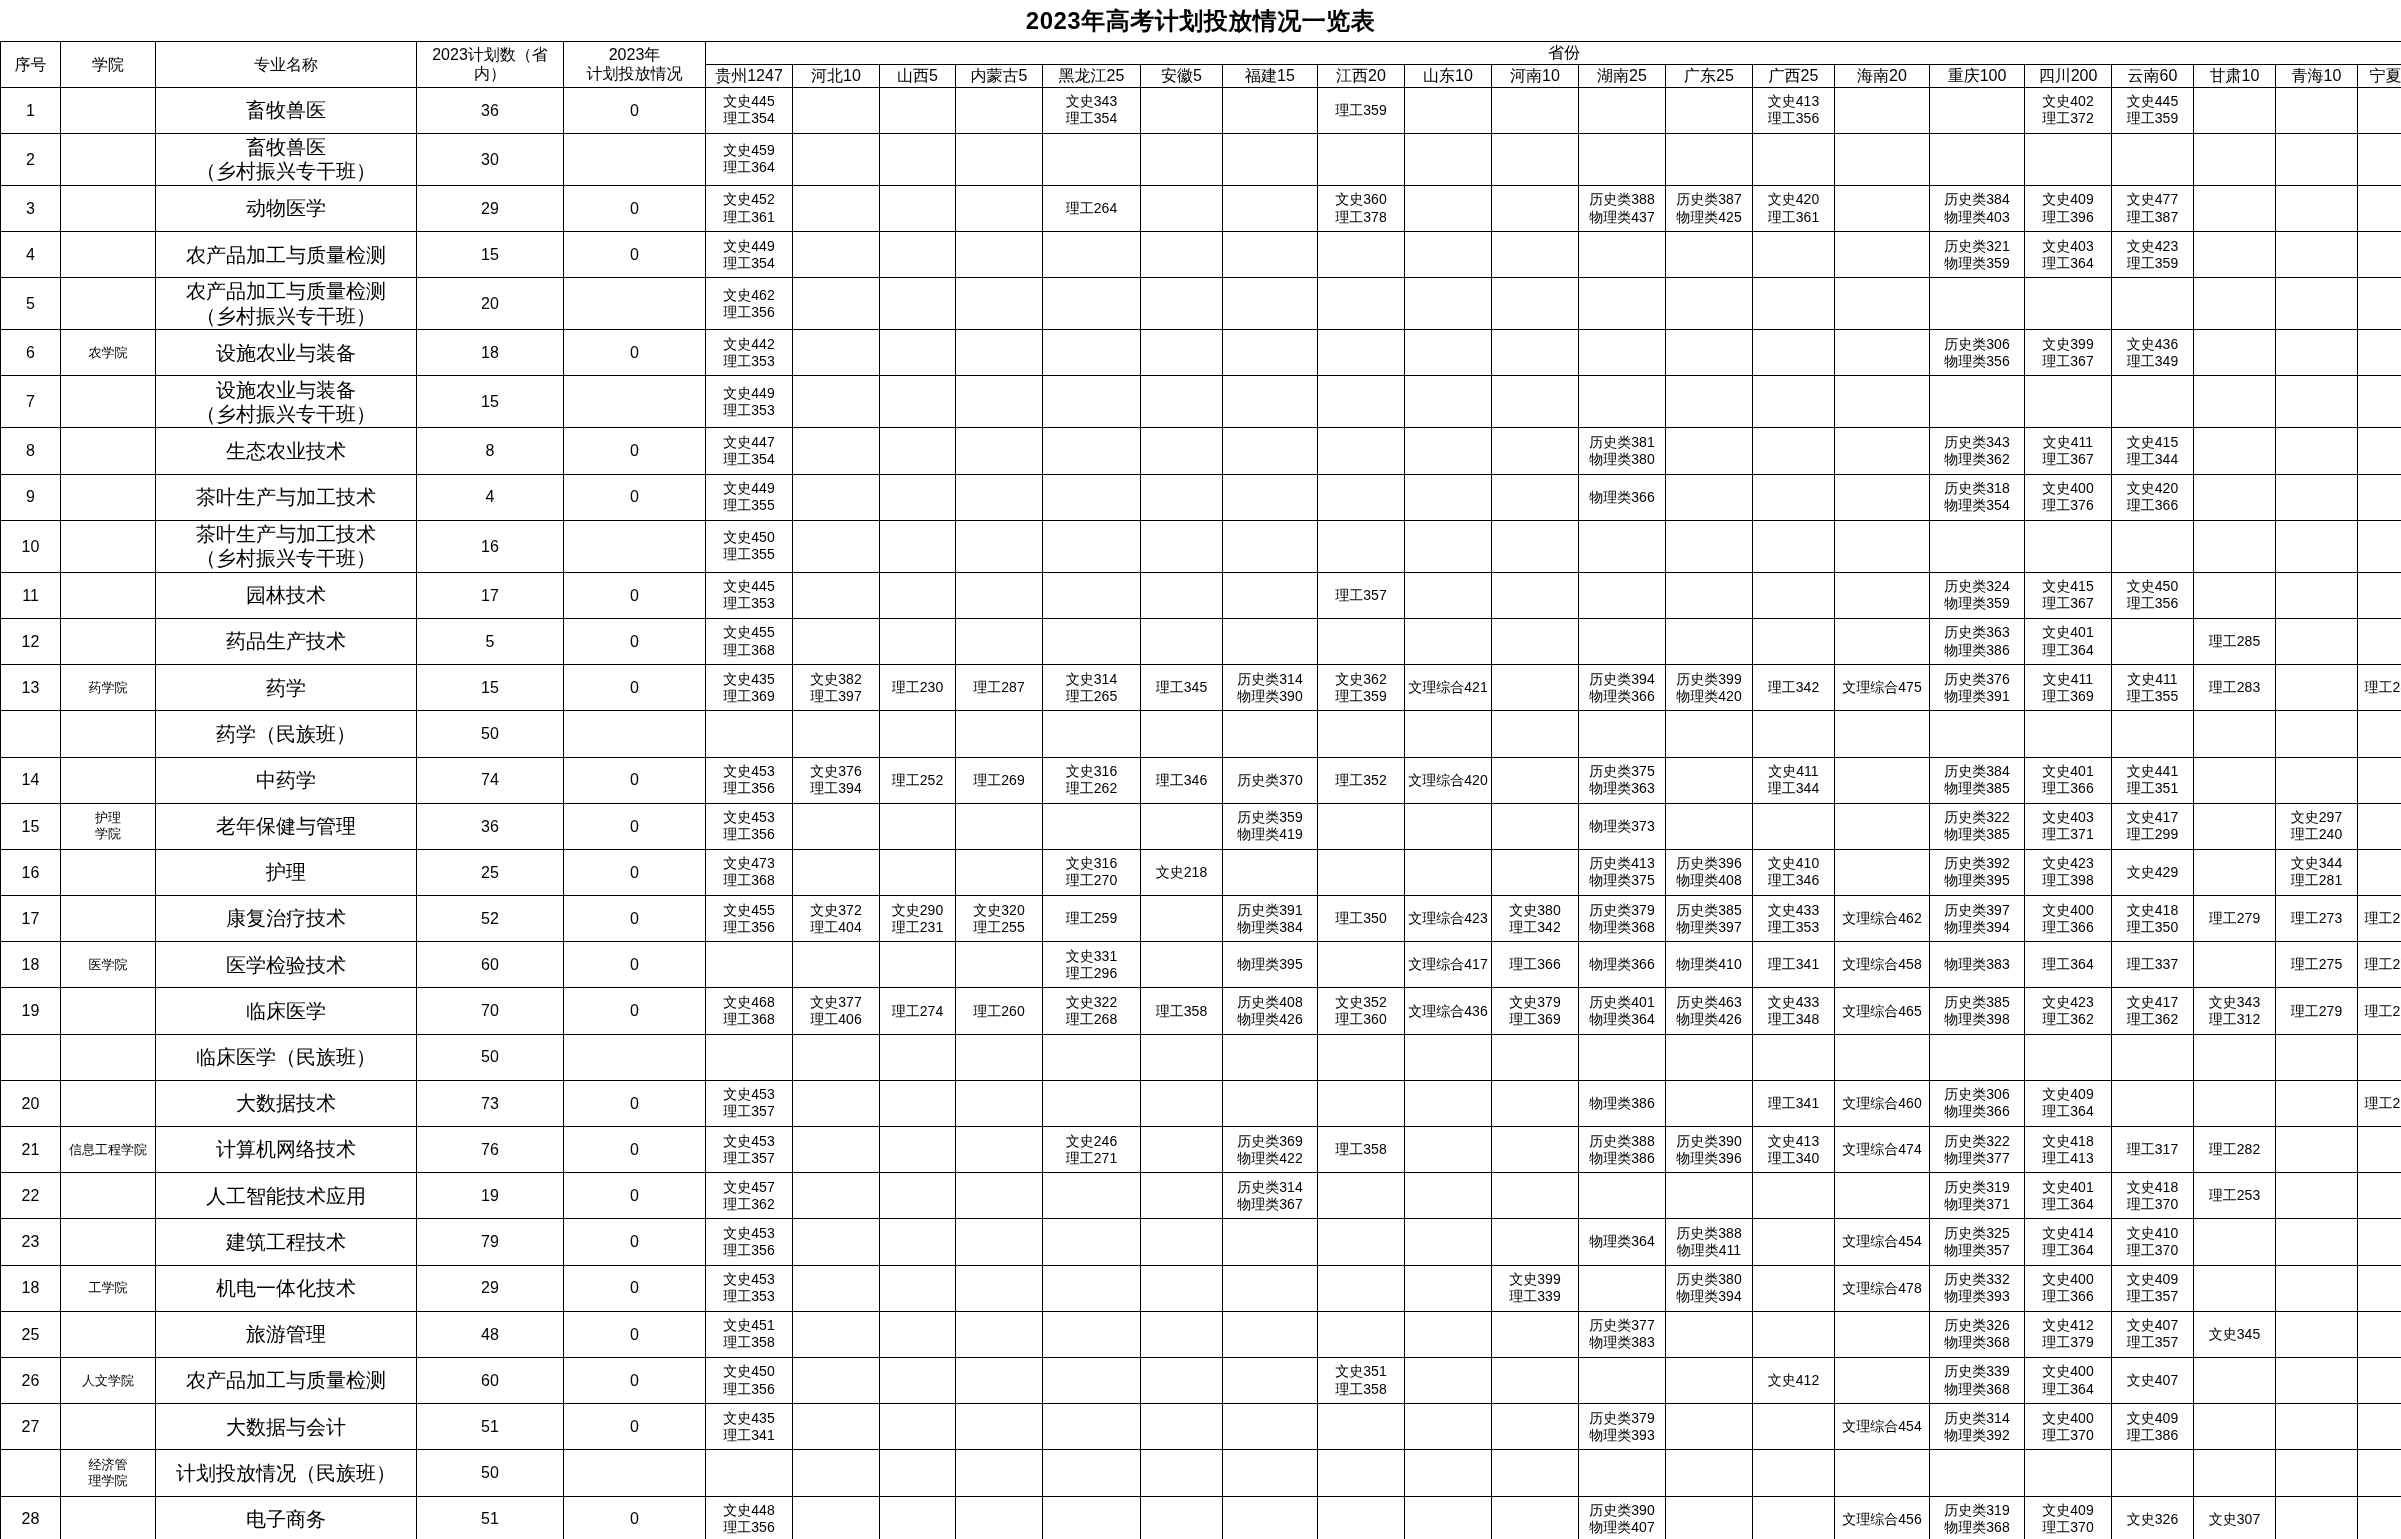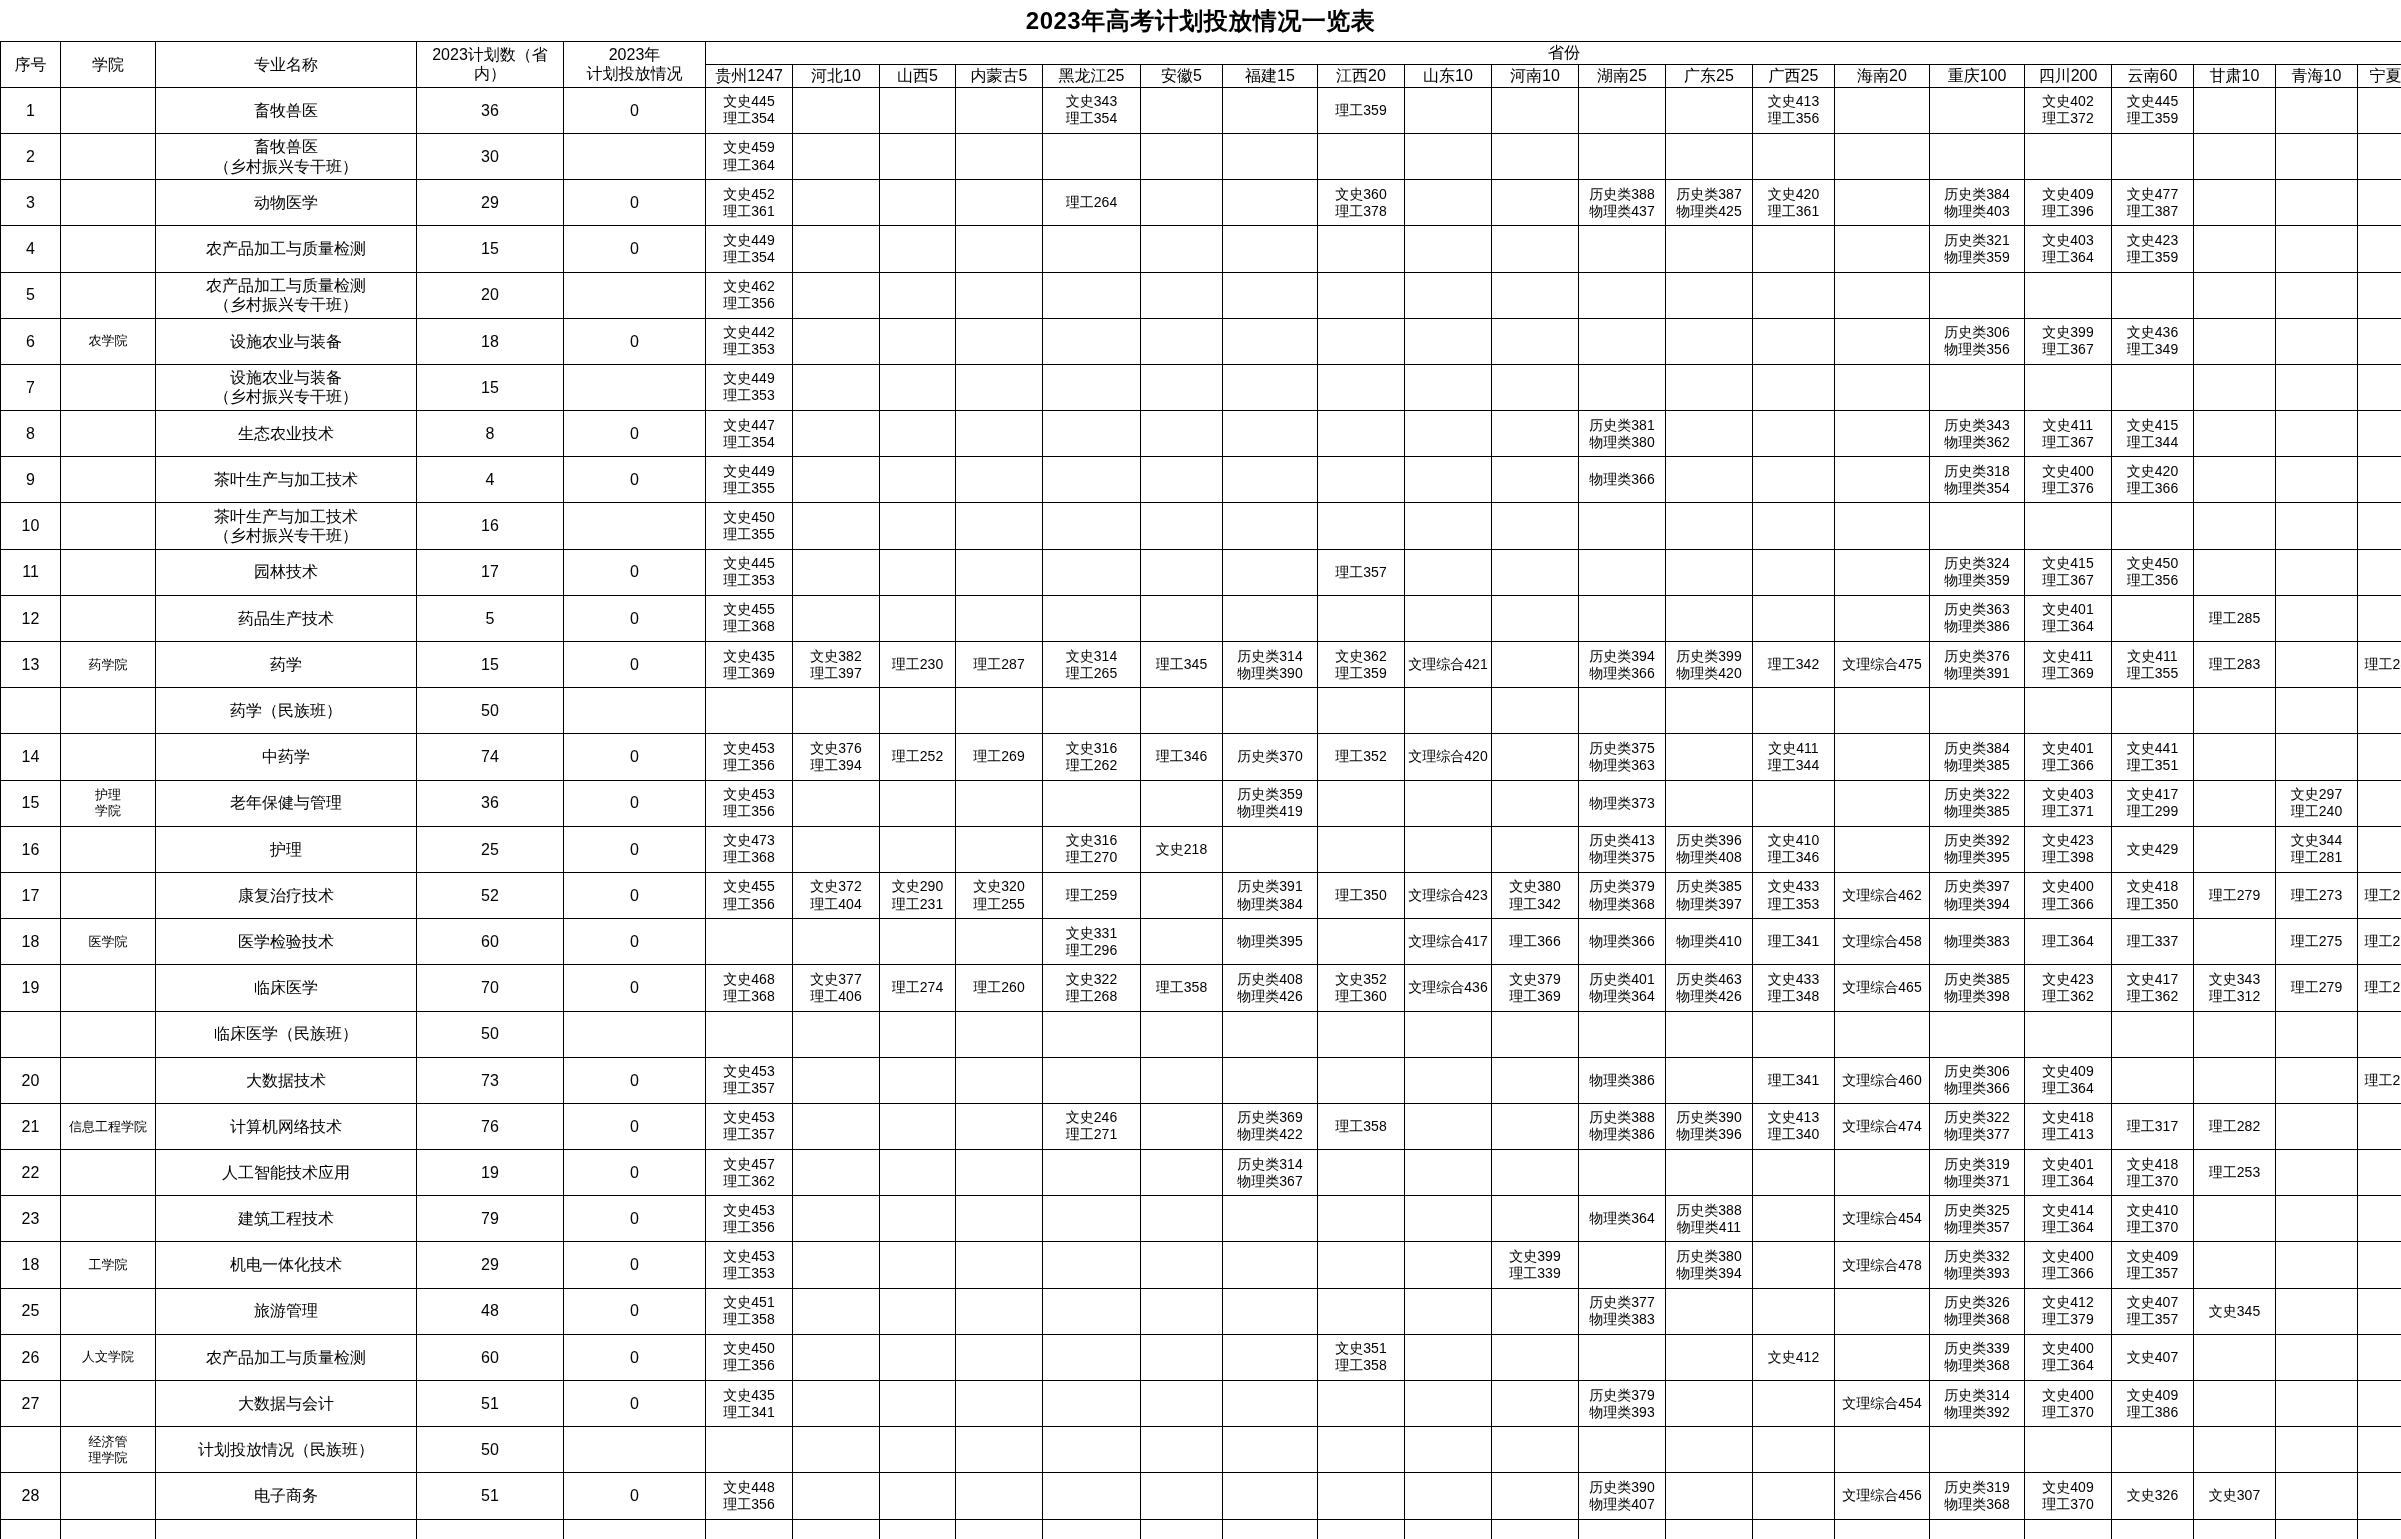--- a/index.html
+++ b/index.html
@@ -15,21 +15,21 @@
   col.c-plan{width:147px}
   col.c-issue{width:142px}
   th,td{border:1.1px solid #000;text-align:center;vertical-align:middle;
         font-size:14.7px;line-height:1.22;padding:1.1px 1.1px;overflow:hidden;
         color:#000;word-break:break-all;}
   th{font-weight:normal;font-size:16px;}
   .prov-group{font-size:16.3px;border-bottom:1.1px solid #000;}
   .hdr-tall{font-size:16px;}
   td.cell{font-size:14px;padding:1.6px 0.5px;}
   td.cell div{white-space:nowrap;}
-  td.major{font-size:16px;}
+  td.major{font-size:20px;}
   td.college{font-size:13px;}
   td.seq{font-size:16px;}
   td.num{font-size:16px;}
   tr.r-tall td{height:42px;}
 </style>
 </head>
 <body>
 
 <div id="sheet">
   <div class="title">2023年高考计划投放情况一览表</div>

